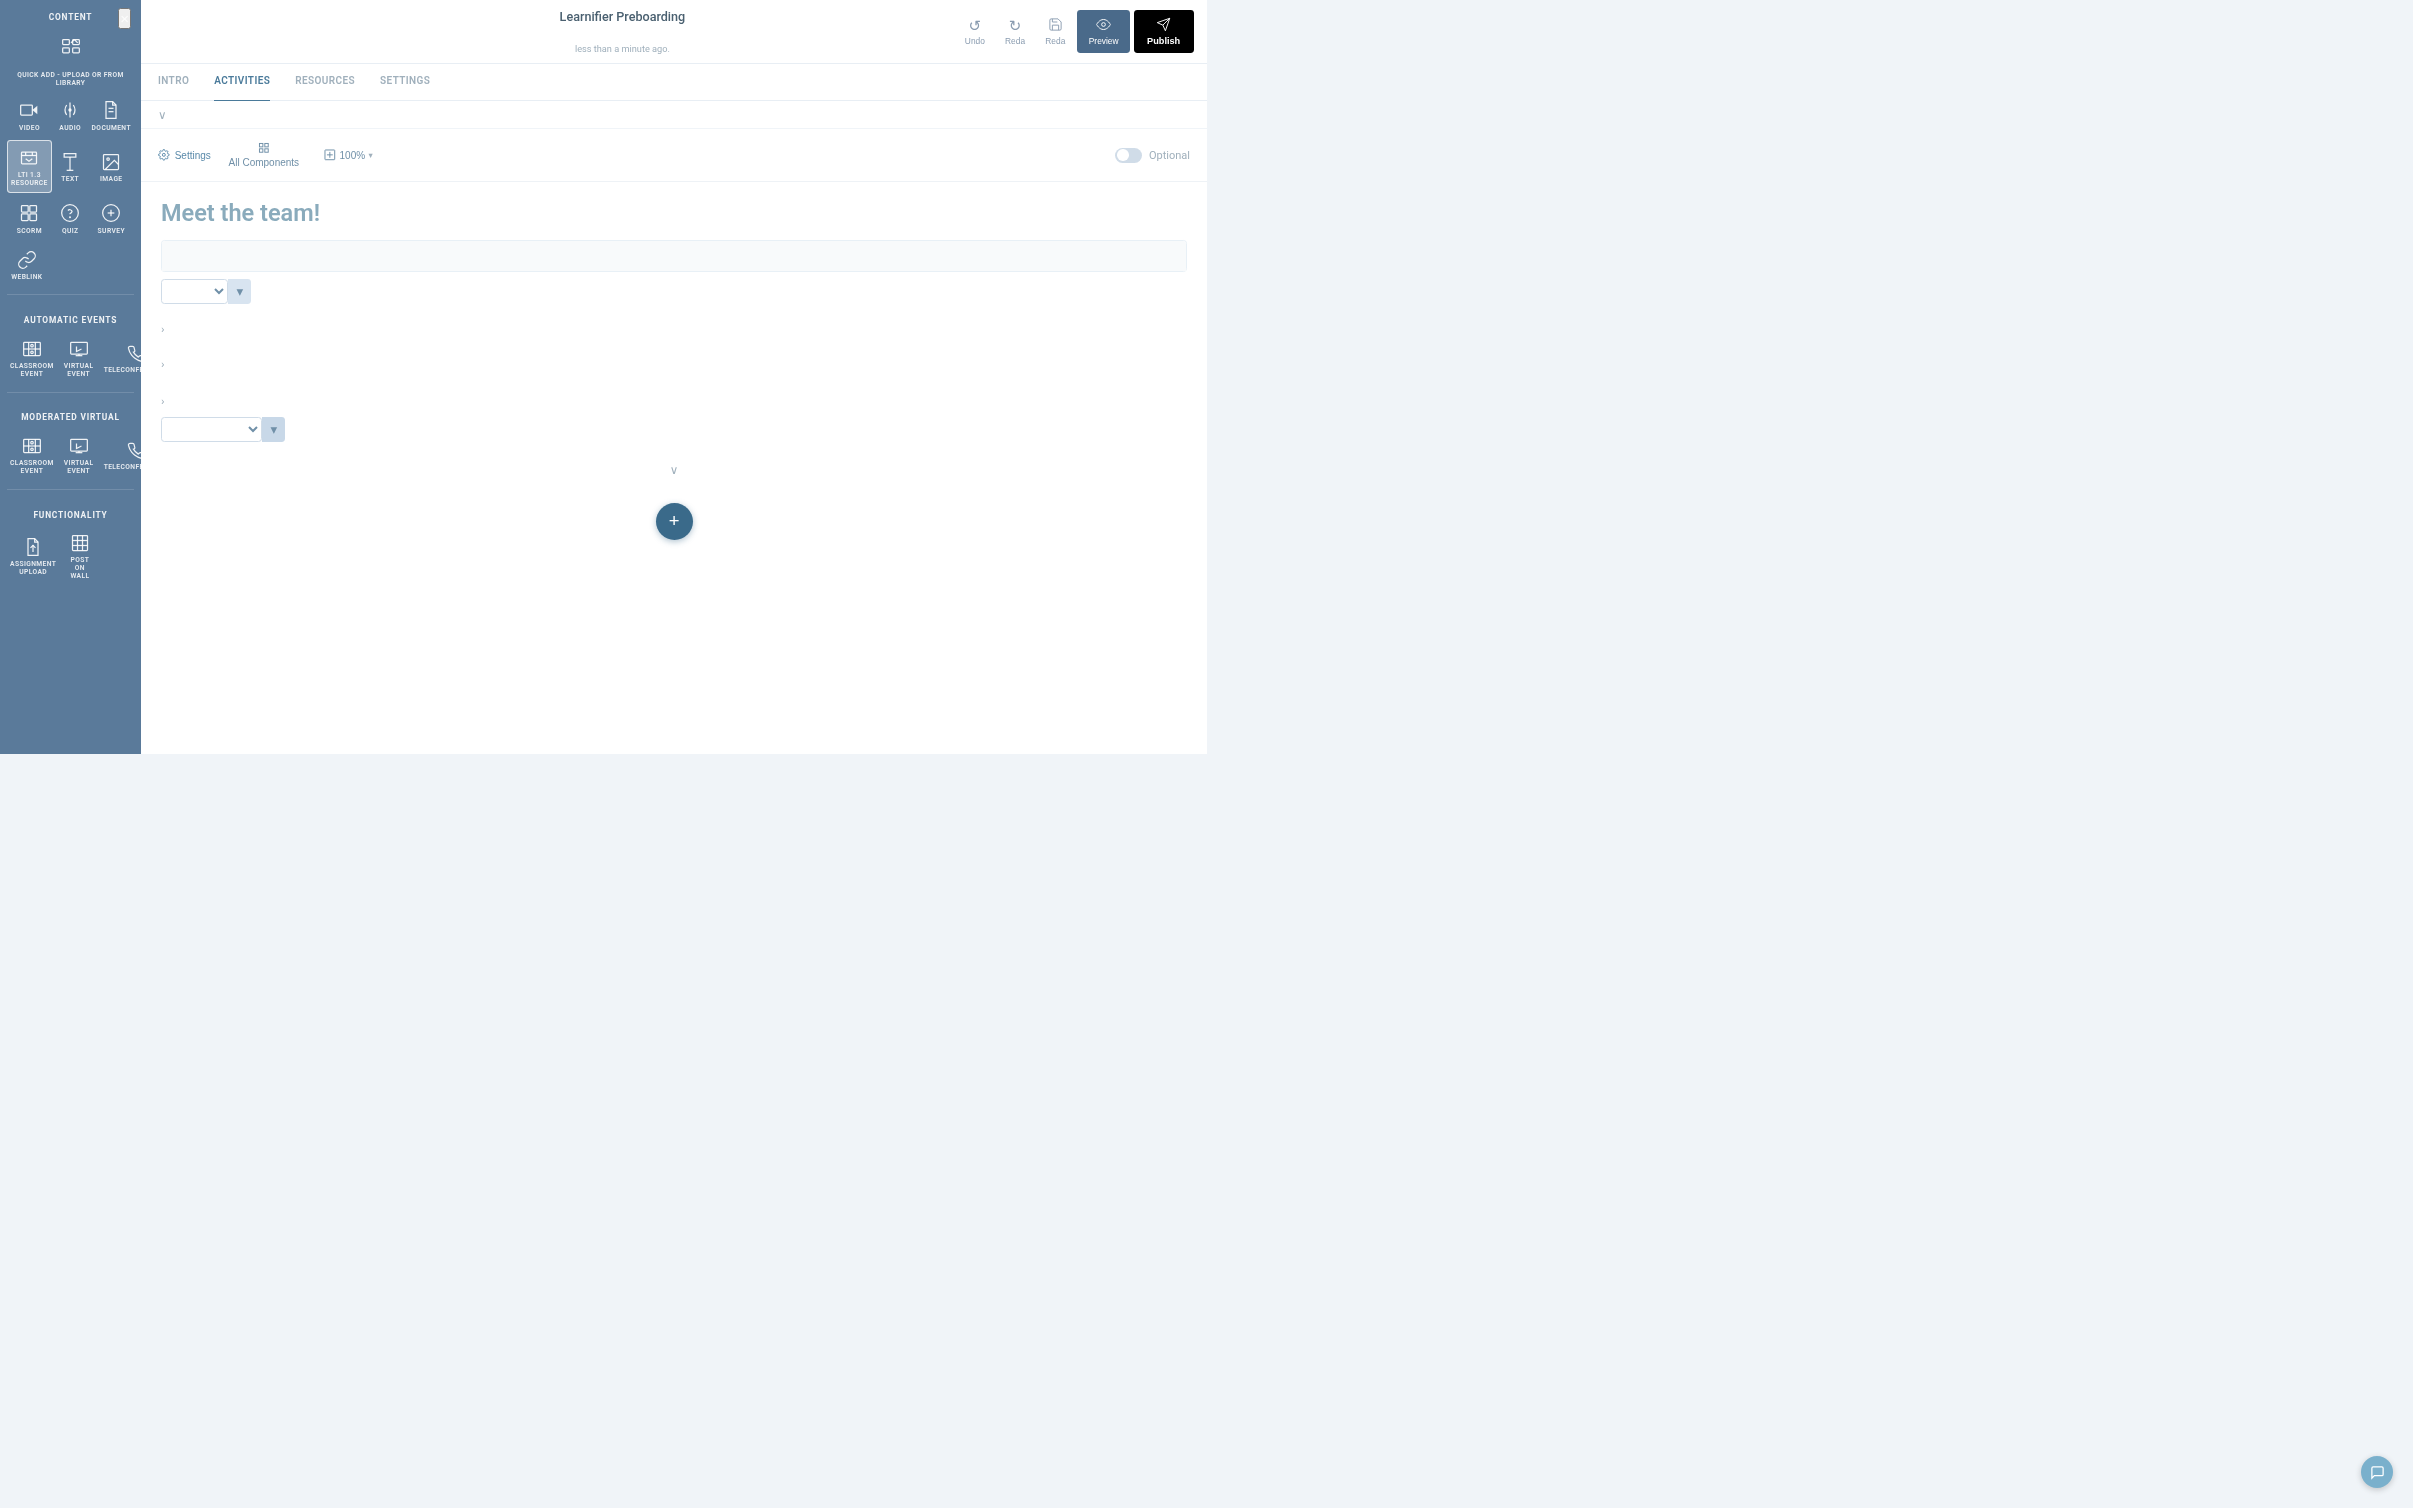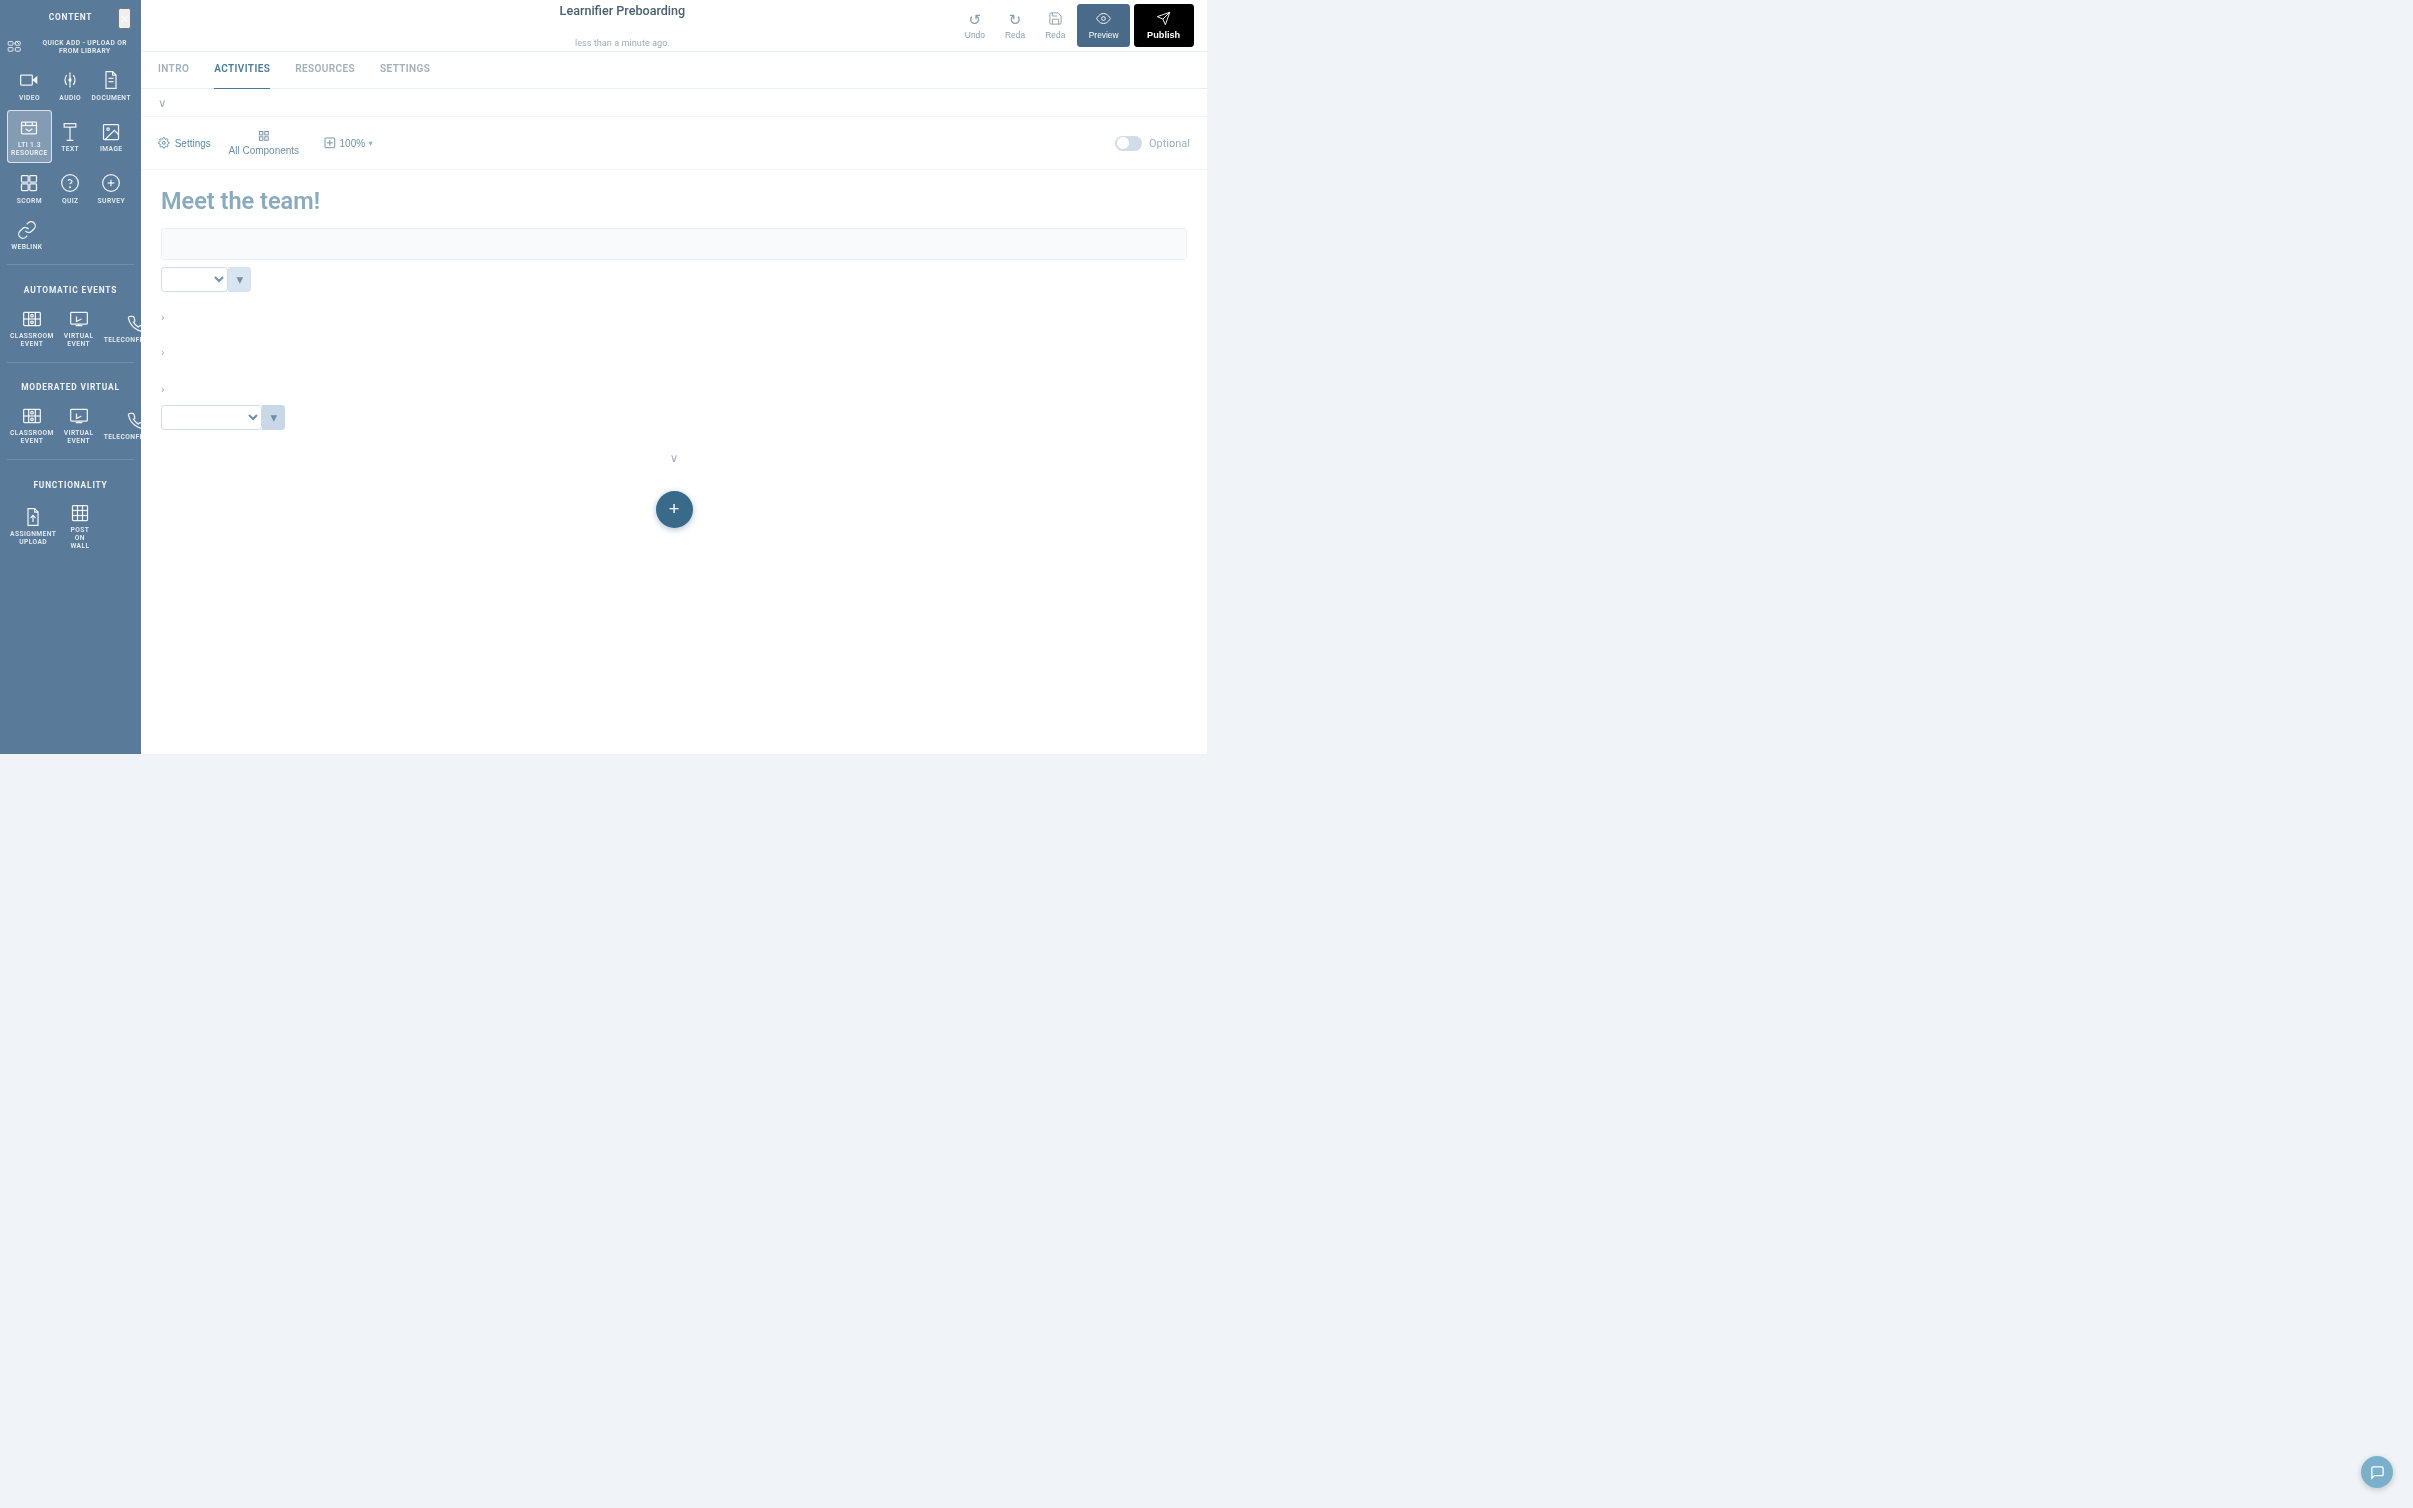--- a/index.html
+++ b/index.html
@@ -96,21 +96,21 @@
       flex: 1;
       display: flex;
       flex-direction: column;
       background: #fff;
       height: 754px;
       overflow: hidden;
     }
 
     
     .topbar {
-      height: 52px;
+      height: 64px;
       display: flex;
       align-items: center;
       justify-content: flex-start;
       border-bottom: 0.8px solid #e8eef4;
       padding: 0 13.4px;
       background: #fff;
     }
 
     .topbar-title-area {
       display: flex;
@@ -375,21 +375,21 @@
       justify-content: center;
       cursor: pointer;
       color: #fff;
       font-size: 15px;
       box-shadow: 0 1.7px 6.7px rgba(0,0,0,0.2);
     }
 
     
     .quick-add-item {
       display: flex;
-      flex-direction: row;
+      flex-direction: column;
       align-items: center;
       justify-content: center;
       padding: 8.4px 6.7px 6.7px 6.7px;
       cursor: pointer;
       color: rgba(255,255,255,0.9);
       gap: 14px;
       width: 100%;
     }
     .quick-add-item .item-label {
       font-size: 6.7px;

